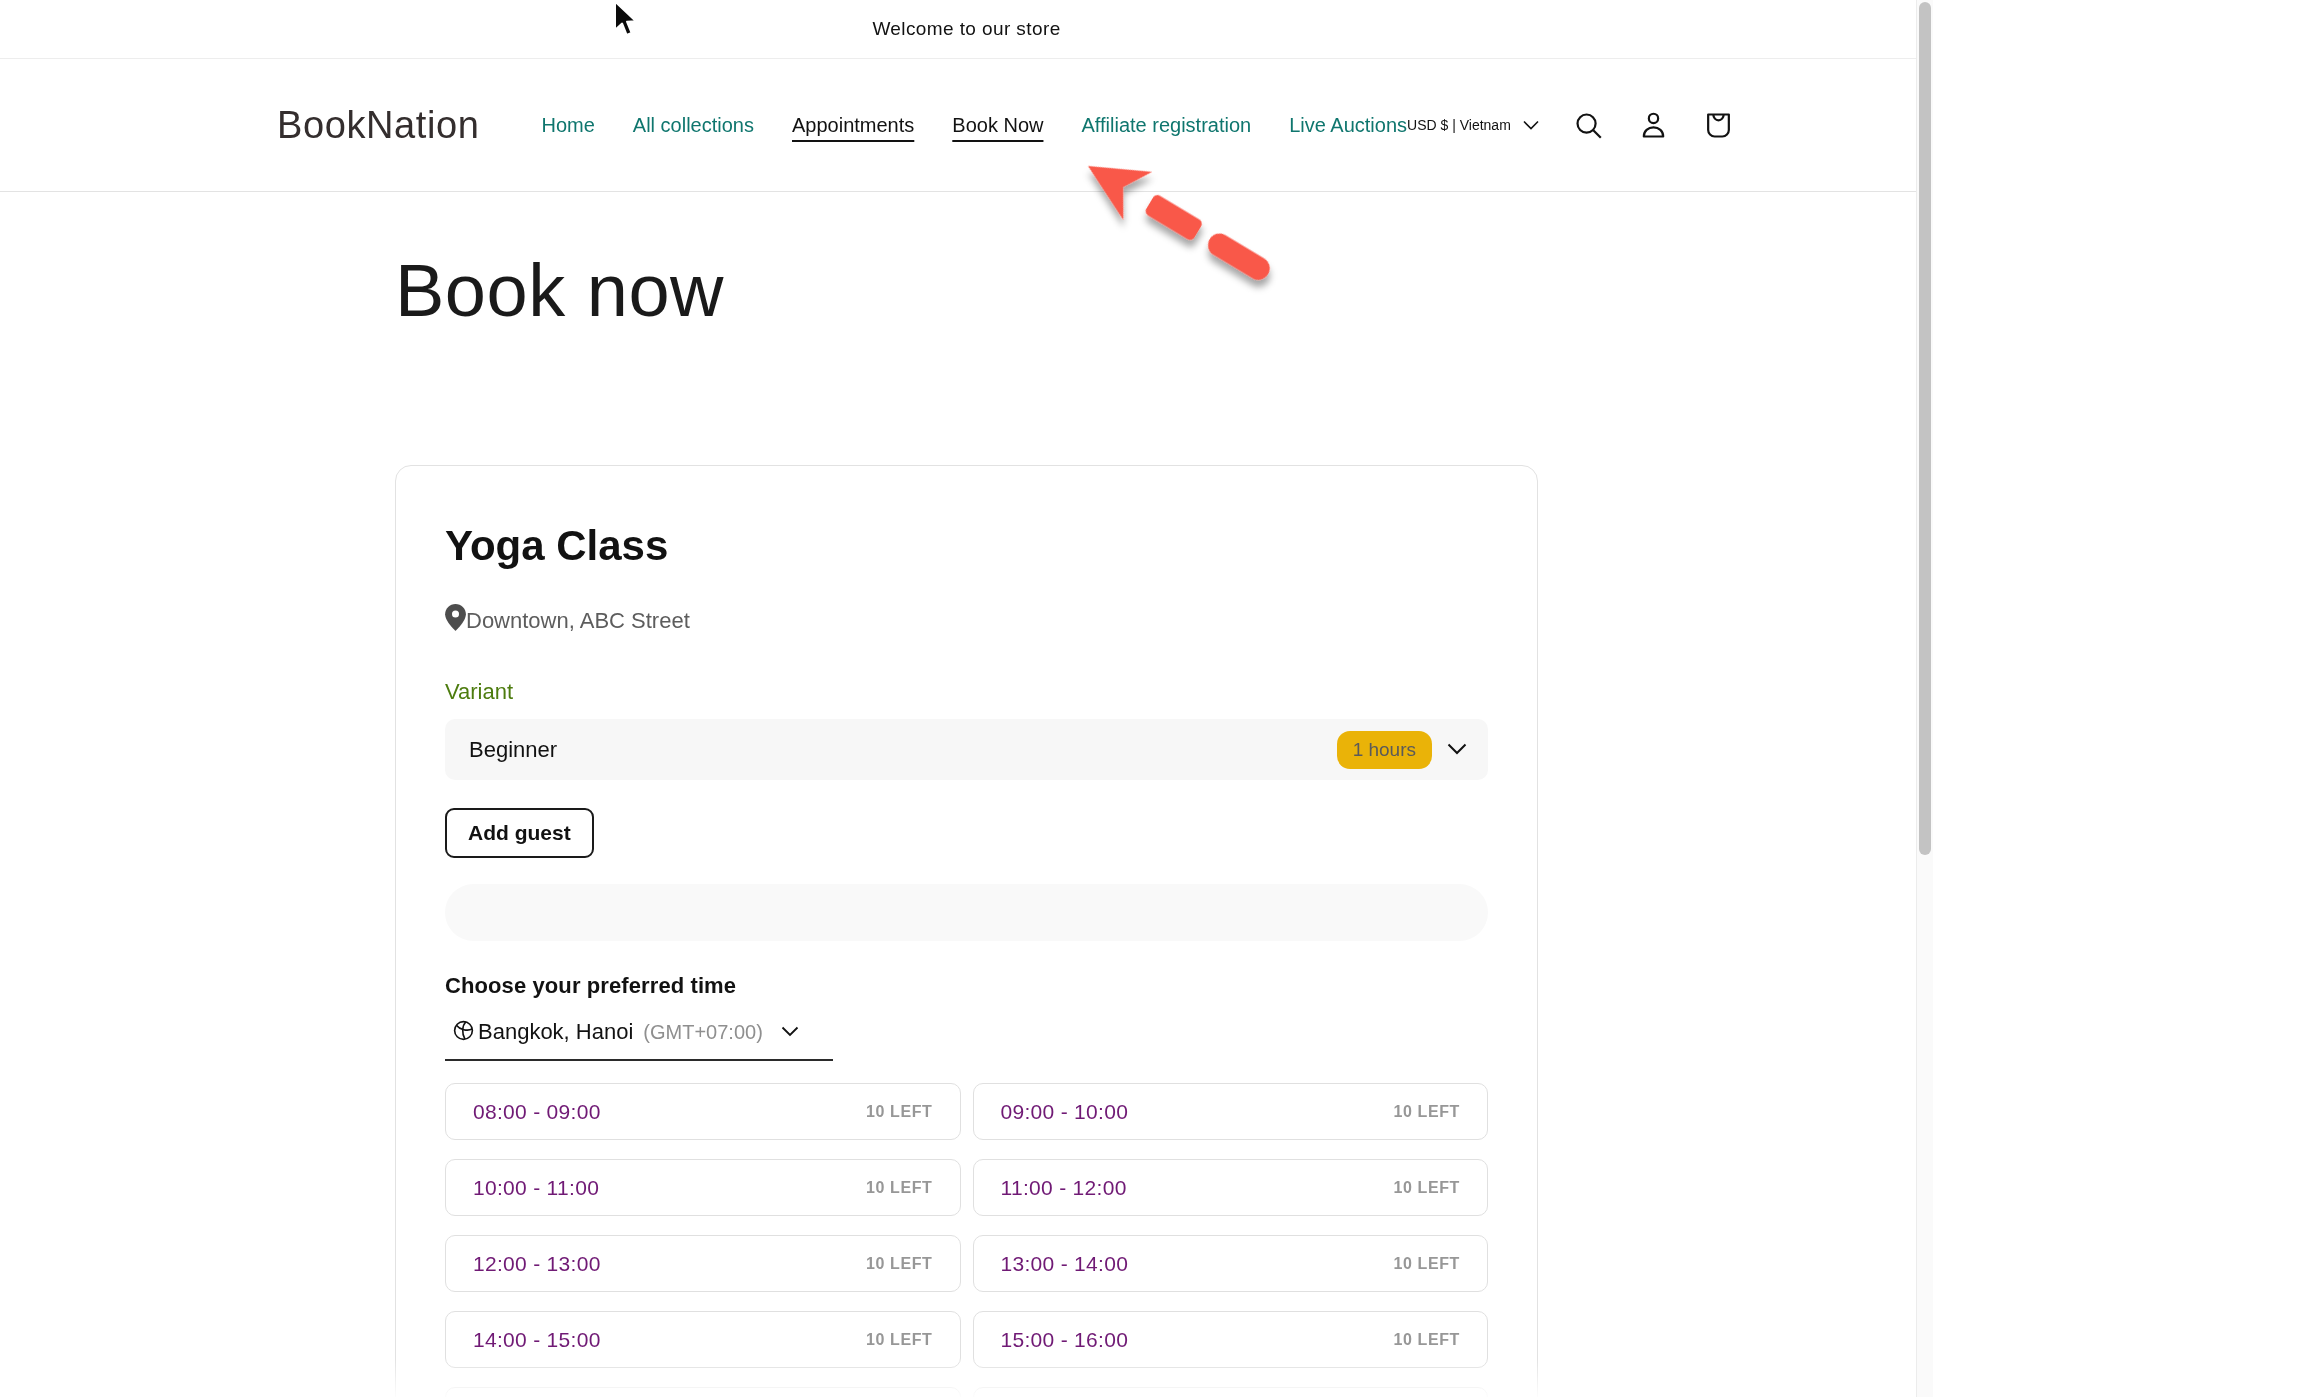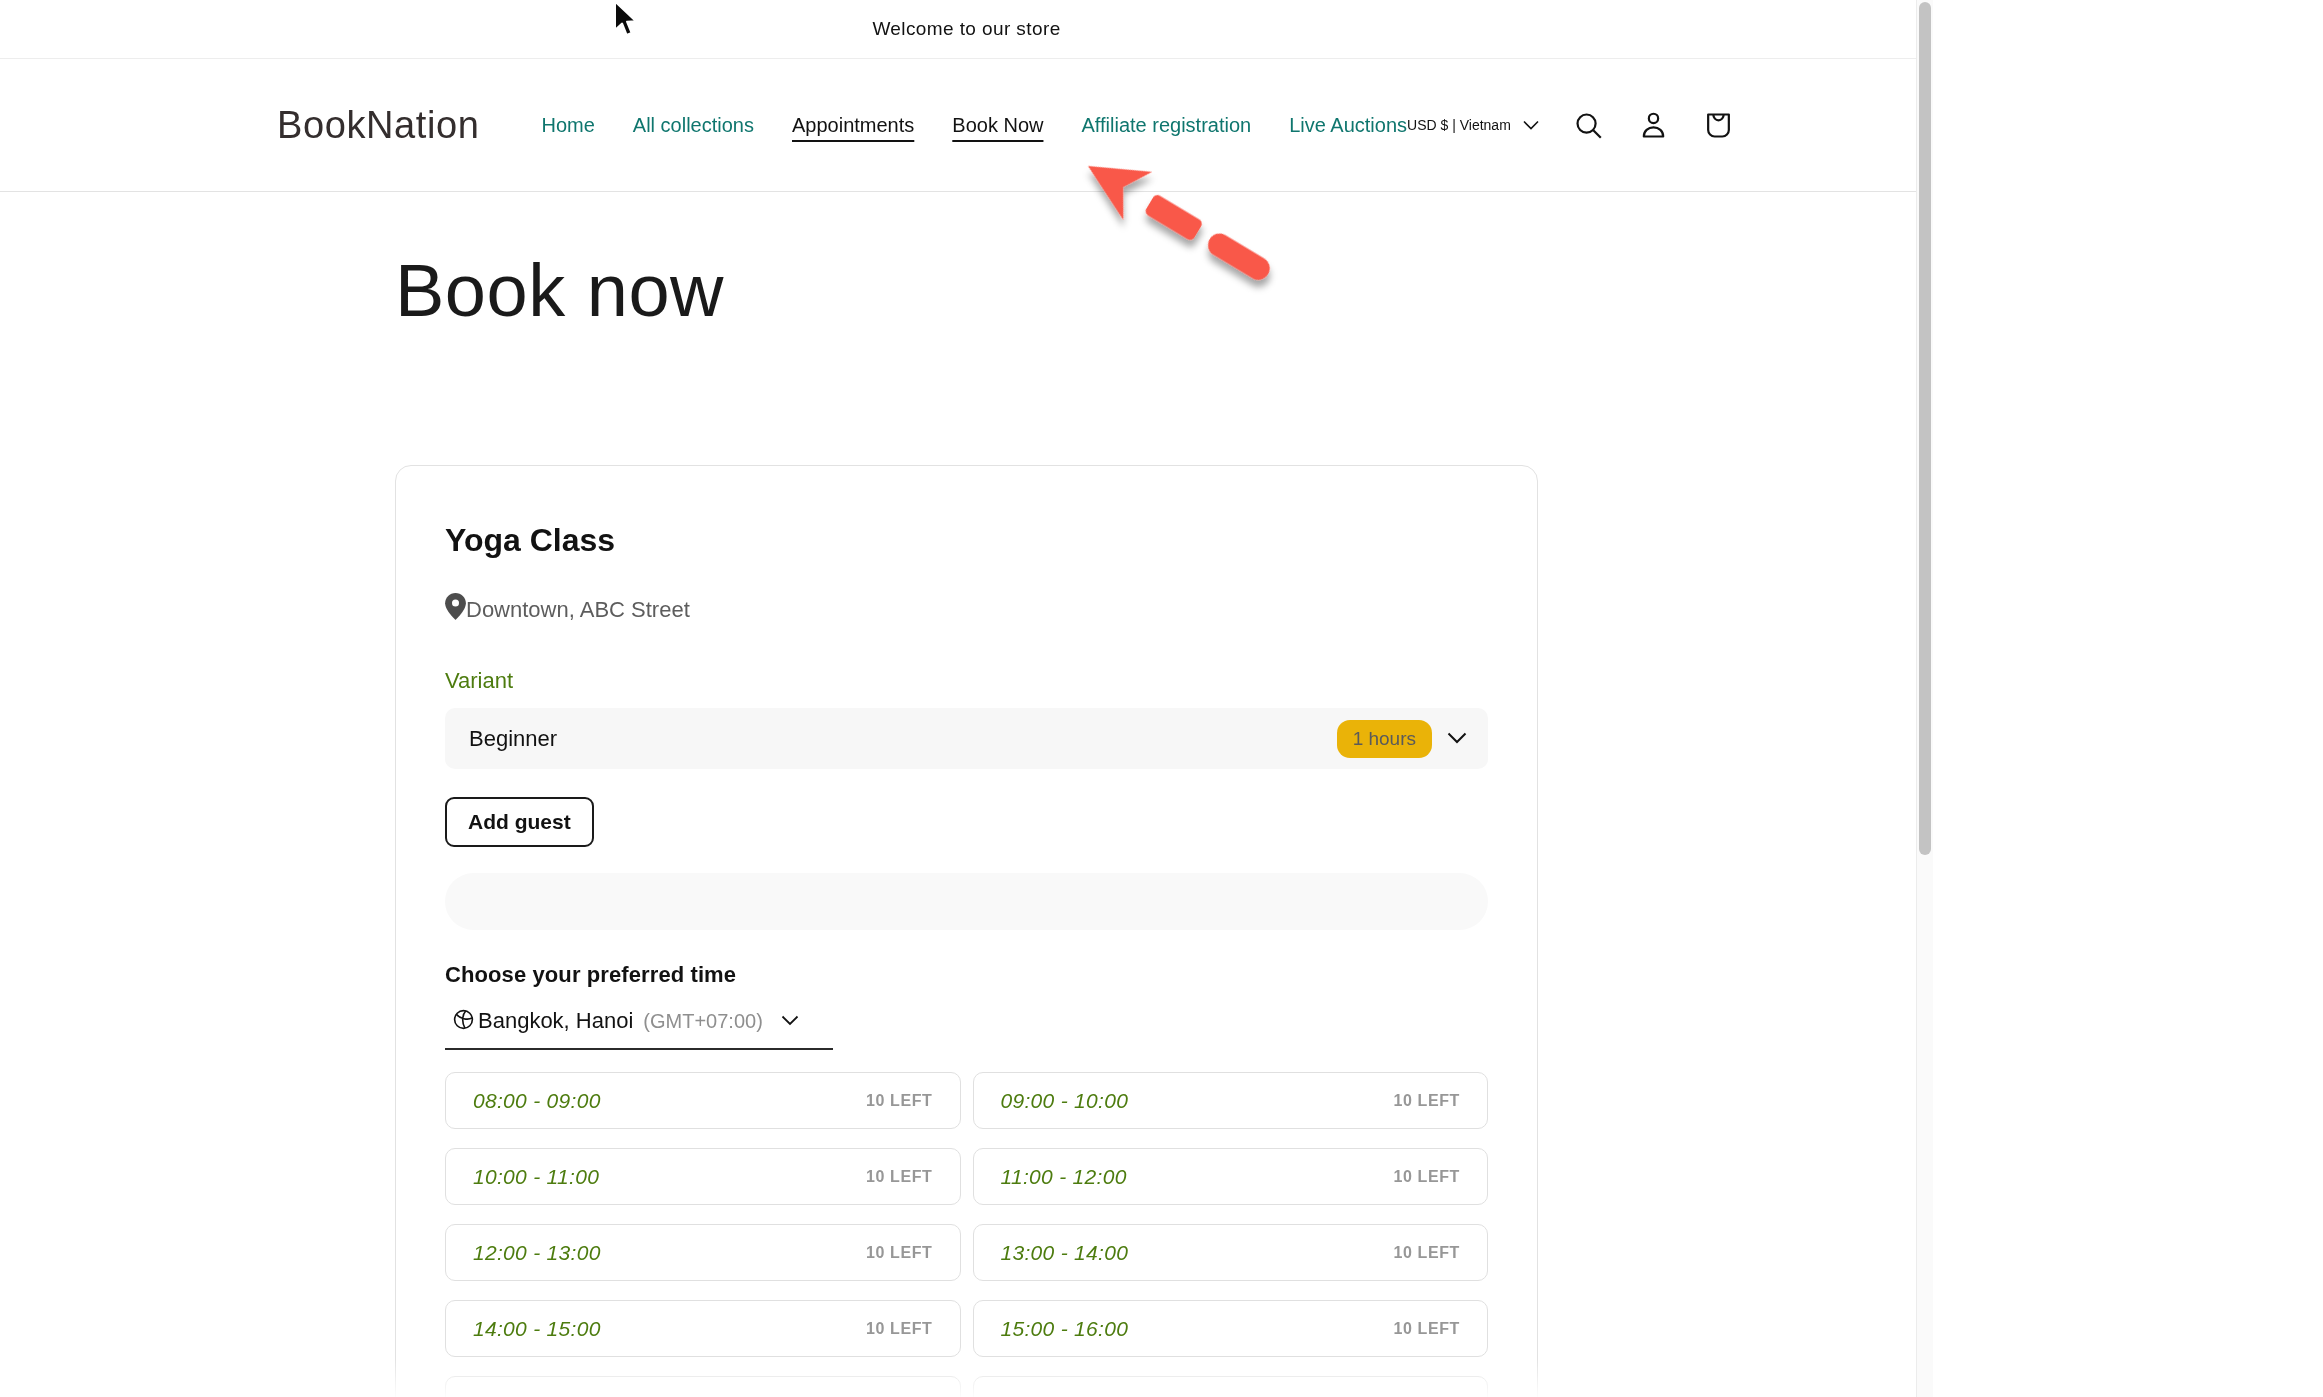--- a/index.html
+++ b/index.html
@@ -54,21 +54,21 @@
   main { width: 1143px; margin: 0 auto; position: relative; }
   h1.page-title { font-size: 74px; font-weight: 400; color: #1a1a1a; margin-top: 56px; letter-spacing: 0.5px; }
 
   .booking-card {
     margin-top: 132px;
     background: #fff;
     border: 1px solid #e2e2e2;
     border-radius: 16px;
     padding: 56px 49px 70px 49px;
   }
-  .service-name { font-size: 32px; font-weight: 700; color: #121212; }
+  .service-name { font-size: 42px; font-weight: 700; color: #121212; }
   .location-row { margin-top: 34px; display: flex; align-items: center; color: #5d5d5d; font-size: 22px; }
   .variant-label { margin-top: 42px; font-size: 22px; color: #4d7c0f; }
   .variant-select {
     margin-top: 14px; height: 61px; background: #f7f7f7; border-radius: 10px;
     display: flex; align-items: center; padding: 0 21px 0 24px; cursor: pointer;
   }
   .variant-value { font-size: 22px; color: #121212; }
   .variant-right { margin-left: auto; display: flex; align-items: center; gap: 15px; }
   .duration-badge {
     background: #eab308; color: #5a5a5a; font-size: 19px;
@@ -95,21 +95,21 @@
   .slots-grid {
     margin-top: 22px;
     display: grid; grid-template-columns: 1fr 1fr;
     column-gap: 12px; row-gap: 19px;
   }
   .slot {
     height: 57px; border: 1px solid #e0e0e0; border-radius: 10px; background: #fff;
     display: flex; align-items: center; justify-content: space-between;
     padding: 0 27px; cursor: pointer;
   }
-  .slot-time { font-size: 21px; color: #4d7c0f; letter-spacing: 0.3px; font-style: italic; }
+  .slot-time { font-size: 21px; color: #701a75; letter-spacing: 0.3px; }
   .slot-left { font-size: 16px; font-weight: 700; color: #979797; letter-spacing: 0.6px; }
 
   
   .bottom-fade {
     position: absolute; left: 0; right: 17px; bottom: 0; height: 38px;
     background: linear-gradient(to bottom, rgba(255,255,255,0), rgba(255,255,255,0.92));
     pointer-events: none;
   }
   .annotation-arrow { position: absolute; left: 1072px; top: 150px; pointer-events: none; }
   .mouse-cursor { position: absolute; left: 610px; top: 0px; pointer-events: none; }

